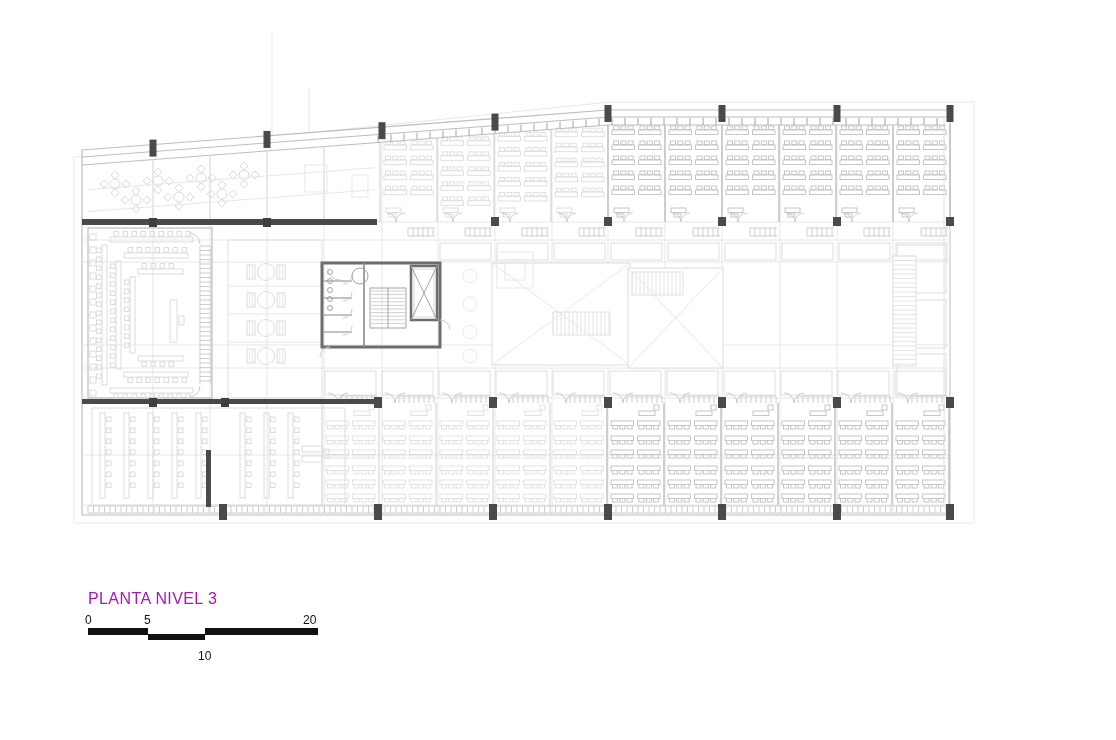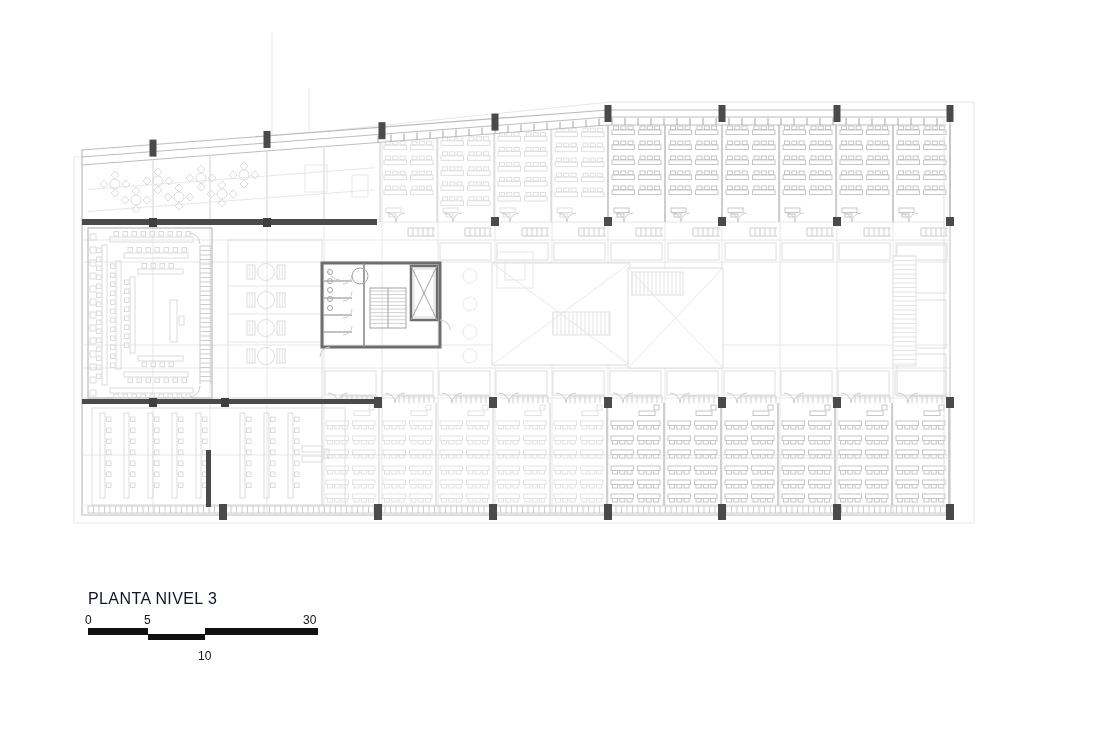--- a/index.html
+++ b/index.html
@@ -4,21 +4,21 @@
 <style>
   html,body{margin:0;padding:0;background:#fff;}
   body{
     width:1116px;height:740px;position:relative;overflow:hidden;
     font-family:"Liberation Sans", sans-serif;color:#1a1a1a;
   }
   #plan-wrap{position:absolute;left:0;top:0;width:1116px;height:740px;}
   svg{display:block;}
   .title{
     position:absolute;left:88px;top:590px;font-size:16px;letter-spacing:.4px;
-    color:#0f172a;font-weight:500;
+    color:#a21caf;font-weight:500;
   }
   .scalebar{position:absolute;left:88px;top:613px;width:230px;height:30px;}
   .sb-labels{position:absolute;left:0;top:0;width:100%;height:13px;font-size:12px;color:#111;}
   .sb-labels span{position:absolute;top:0;}
   .sb-l0{left:-3px;}
   .sb-l5{left:56px;}
   .sb-l10{left:110px;margin-top:36px;}
   .sb-l20{left:215px;}
   .sb-bars{position:absolute;left:0;top:15px;width:230px;height:14px;}
   .sb-seg{position:absolute;background:#111;}
@@ -1991,21 +1991,21 @@
         <rect x="946" y="504" width="8" height="16" stroke="none" stroke-width="1" fill="#4a4a4a"></rect>
         <rect x="206" y="450" width="5" height="57" stroke="none" stroke-width="1" fill="#4a4a4a"></rect>
       </g>
     </svg>
   <div class="title">PLANTA NIVEL 3</div>
   <div class="scalebar">
     <div class="sb-labels">
       <span class="sb-l0">0</span>
       <span class="sb-l5">5</span>
       <span class="sb-l10">10</span>
-      <span class="sb-l20">30</span>
+      <span class="sb-l20">20</span>
     </div>
     <div class="sb-bars">
       <div class="sb-seg s0"></div>
       <div class="sb-seg s1"></div>
       <div class="sb-seg s2"></div>
     </div>
   </div>
 </div>
 
 </body></html>

